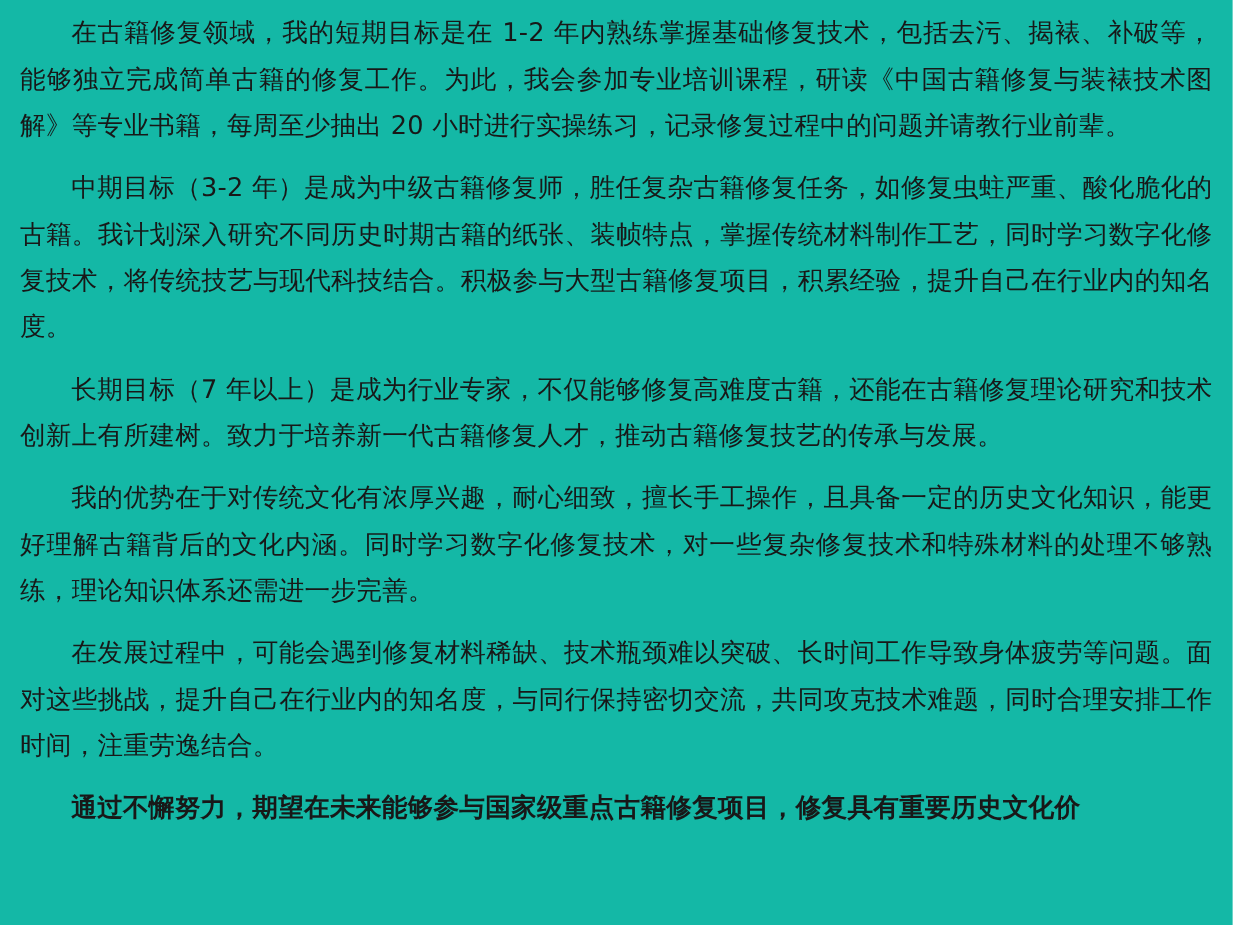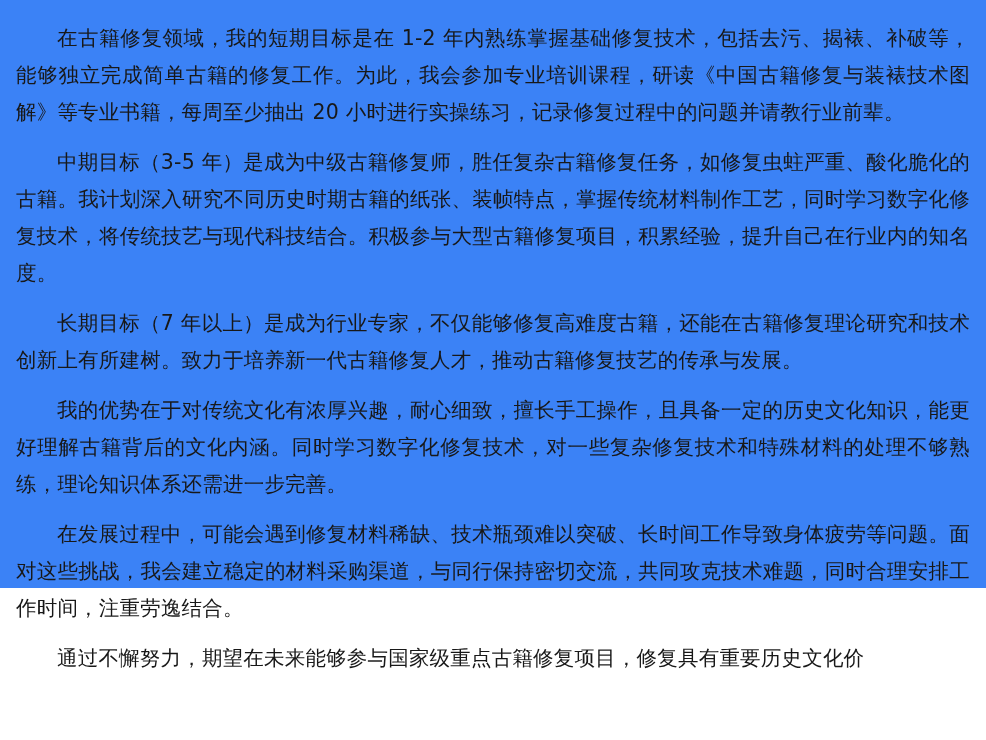--- a/index.html
+++ b/index.html
@@ -10,42 +10,43 @@
   body {
     width: 986px;
     height: 740px;
     overflow: hidden;
     font-family: "DejaVu Sans", "Liberation Sans", sans-serif;
     color: #1a1a1a;
   }
   #document-page {
     box-sizing: border-box;
     width: 986px;
-    height: 588px;
-    padding: 20px 16px 0 16px;
-    background: #3b82f6;
+    height: 740px;
+    padding: 8px 16px 0 16px;
+    background: #14b8a6;
   }
   .doc-paragraph {
     margin: 0 0 13px 0;
     font-size: 20.5px;
     line-height: 37px;
     text-align: justify;
     text-justify: inter-ideograph;
     text-indent: 2em;
     letter-spacing: 0.2px;
     color: #181818;
     word-break: break-all;
   }
   .doc-paragraph:last-child {
     margin-bottom: 16px;
+    font-weight: bold;
   }
 </style>
 </head>
 <body>
 
 <div id="document-page">
   <p class="doc-paragraph">在古籍修复领域，我的短期目标是在 1-2 年内熟练掌握基础修复技术，包括去污、揭裱、补破等，能够独立完成简单古籍的修复工作。为此，我会参加专业培训课程，研读《中国古籍修复与装裱技术图解》等专业书籍，每周至少抽出 20 小时进行实操练习，记录修复过程中的问题并请教行业前辈。</p>
-  <p class="doc-paragraph">中期目标（3-5 年）是成为中级古籍修复师，胜任复杂古籍修复任务，如修复虫蛀严重、酸化脆化的古籍。我计划深入研究不同历史时期古籍的纸张、装帧特点，掌握传统材料制作工艺，同时学习数字化修复技术，将传统技艺与现代科技结合。积极参与大型古籍修复项目，积累经验，提升自己在行业内的知名度。</p>
+  <p class="doc-paragraph">中期目标（3-2 年）是成为中级古籍修复师，胜任复杂古籍修复任务，如修复虫蛀严重、酸化脆化的古籍。我计划深入研究不同历史时期古籍的纸张、装帧特点，掌握传统材料制作工艺，同时学习数字化修复技术，将传统技艺与现代科技结合。积极参与大型古籍修复项目，积累经验，提升自己在行业内的知名度。</p>
   <p class="doc-paragraph">长期目标（7 年以上）是成为行业专家，不仅能够修复高难度古籍，还能在古籍修复理论研究和技术创新上有所建树。致力于培养新一代古籍修复人才，推动古籍修复技艺的传承与发展。</p>
   <p class="doc-paragraph">我的优势在于对传统文化有浓厚兴趣，耐心细致，擅长手工操作，且具备一定的历史文化知识，能更好理解古籍背后的文化内涵。同时学习数字化修复技术，对一些复杂修复技术和特殊材料的处理不够熟练，理论知识体系还需进一步完善。</p>
-  <p class="doc-paragraph">在发展过程中，可能会遇到修复材料稀缺、技术瓶颈难以突破、长时间工作导致身体疲劳等问题。面对这些挑战，我会建立稳定的材料采购渠道，与同行保持密切交流，共同攻克技术难题，同时合理安排工作时间，注重劳逸结合。</p>
+  <p class="doc-paragraph">在发展过程中，可能会遇到修复材料稀缺、技术瓶颈难以突破、长时间工作导致身体疲劳等问题。面对这些挑战，提升自己在行业内的知名度，与同行保持密切交流，共同攻克技术难题，同时合理安排工作时间，注重劳逸结合。</p>
   <p class="doc-paragraph">通过不懈努力，期望在未来能够参与国家级重点古籍修复项目，修复具有重要历史文化价</p>
 </div>
 
 </body></html>

